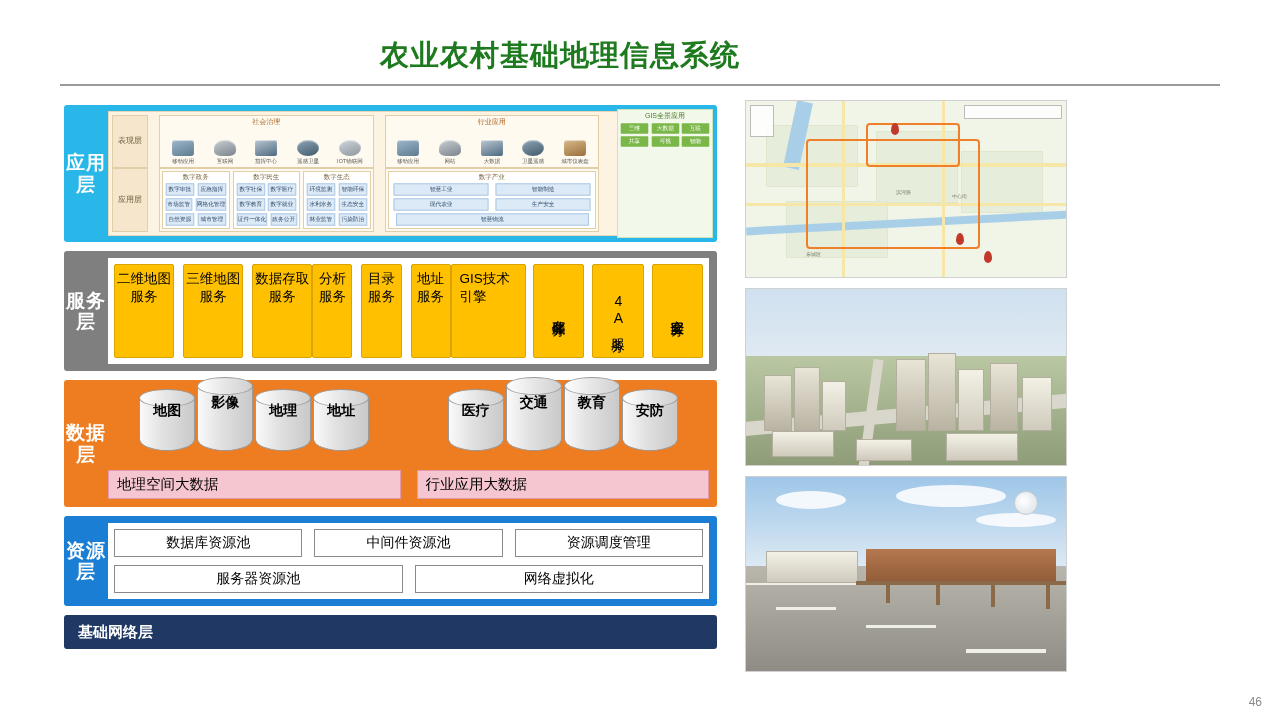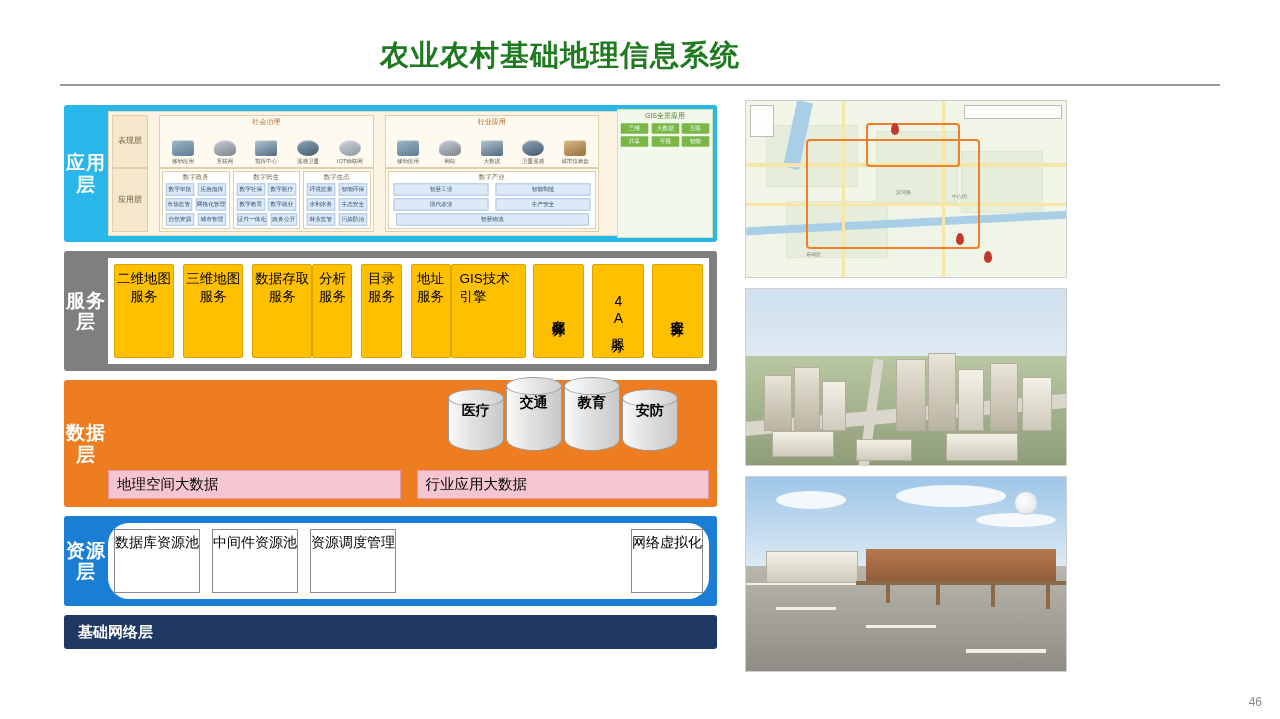--- a/index.html
+++ b/index.html
@@ -63,21 +63,21 @@
   .cyl{width:56px;height:62px;position:relative;}
   .cyl .body{position:absolute;left:0;right:0;top:8px;bottom:0;background:linear-gradient(90deg,#fafafa,#e2e2e2 40%,#c9c9c9);border:1px solid #9a9a9a;border-top:none;border-radius:0 0 28px 28px/0 0 12px 12px;}
   .cyl .top{position:absolute;left:0;right:0;top:0;height:16px;background:linear-gradient(90deg,#ffffff,#e8e8e8 45%,#d0d0d0);border:1px solid #9a9a9a;border-radius:50%;}
   .cyl .ctext{position:absolute;left:0;right:0;top:14px;text-align:center;font-size:14px;color:#000;line-height:1.02;font-weight:bold;}
   .cyl.tall{height:74px;}
   .cyl.tall .ctext{top:18px;}
   .bigdata{margin-top:19px;background:#f6c6d0;border:1px solid #e09aa9;color:#000;font-size:14.5px;padding:4px 8px;}
 
   
   .l-res{background:#1a7fd4;height:90px;padding:7px 8px 7px 0;box-sizing:border-box;}
-  .res-inner{background:#ffffff;height:100%;box-sizing:border-box;display:flex;flex-direction:row;justify-content:space-between;padding:6px 6px;border-radius:21px;}
+  .res-inner{background:#ffffff;height:100%;box-sizing:border-box;display:flex;flex-direction:column;justify-content:space-between;padding:6px 6px;}
   .res-row{display:flex;gap:12px;}
   .res-btn{flex:1;background:#ffffff;border:1px solid #8a8a8a;font-size:14px;text-align:center;padding:4px 0;}
 
   
   .l-base{background:#1f3864;height:34px;display:flex;align-items:center;padding-left:14px;}
   .l-base .btext{color:#ffffff;font-size:15px;font-weight:bold;}
 
   
   .imgcol{position:absolute;left:745px;top:100px;width:322px;}
   .shot{width:322px;border:1px solid #d0d0d0;box-sizing:border-box;position:relative;overflow:hidden;margin-bottom:10px;}
@@ -300,20 +300,42 @@
           </div>
         </div>
       </div>
     </div>
 
     <div class="layer l-data">
       <div class="layer-label">数据层</div>
       <div class="layer-body">
         <div class="data-inner">
           <div class="data-group">
+            <div class="cyls">
+              <div class="cyl">
+                  <div class="body"></div>
+                  <div class="top"></div>
+                  <div class="ctext">地图</div>
+                </div>
+              <div class="cyl tall">
+                  <div class="body"></div>
+                  <div class="top"></div>
+                  <div class="ctext">影像</div>
+                </div>
+              <div class="cyl">
+                  <div class="body"></div>
+                  <div class="top"></div>
+                  <div class="ctext">地理</div>
+                </div>
+              <div class="cyl">
+                  <div class="body"></div>
+                  <div class="top"></div>
+                  <div class="ctext">地址</div>
+                </div>
+            </div>
             <div class="bigdata">地理空间大数据</div>
           </div>
           <div class="data-group">
             <div class="cyls">
               <div class="cyl">
                   <div class="body"></div>
                   <div class="top"></div>
                   <div class="ctext">医疗</div>
                 </div>
               <div class="cyl tall">
@@ -341,20 +363,21 @@
     <div class="layer l-res">
       <div class="layer-label">资源层</div>
       <div class="layer-body">
         <div class="res-inner">
           <div class="res-row">
             <div class="res-btn">数据库资源池</div>
             <div class="res-btn">中间件资源池</div>
             <div class="res-btn">资源调度管理</div>
           </div>
           <div class="res-row">
+            <div class="res-btn">服务器资源池</div>
             <div class="res-btn">网络虚拟化</div>
           </div>
         </div>
       </div>
     </div>
 
     <div class="layer l-base">
       <div class="btext">基础网络层</div>
     </div>
   </div>

